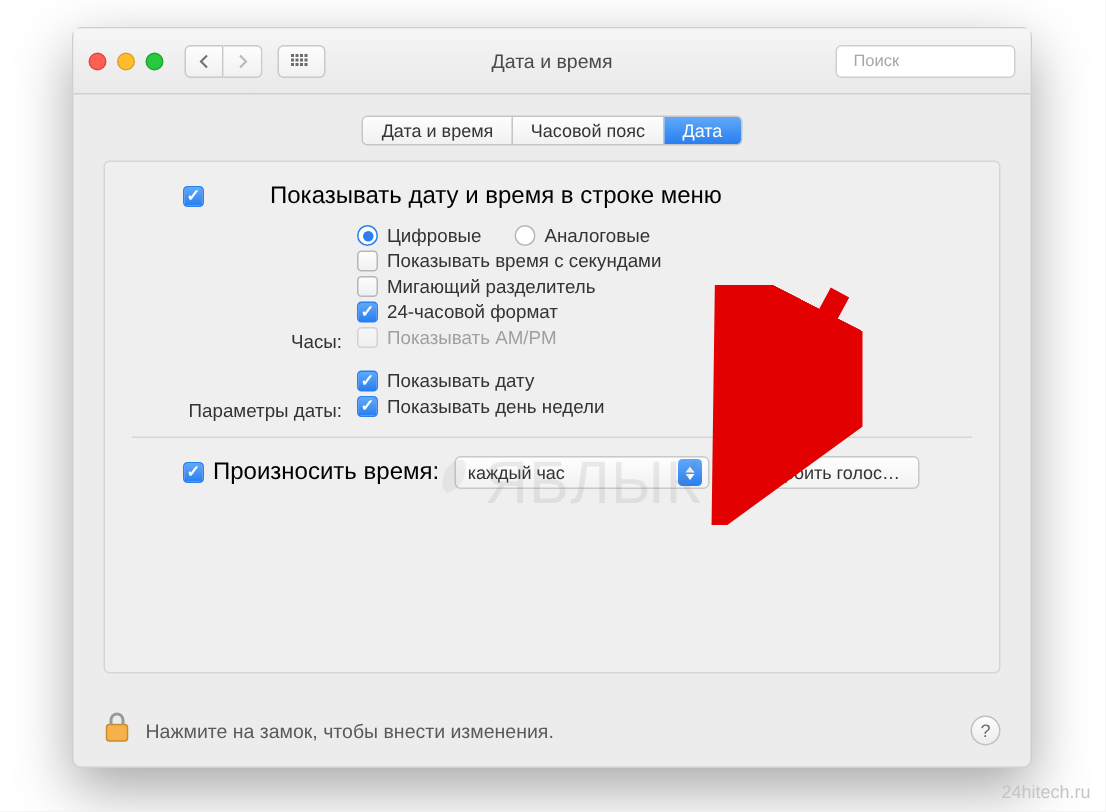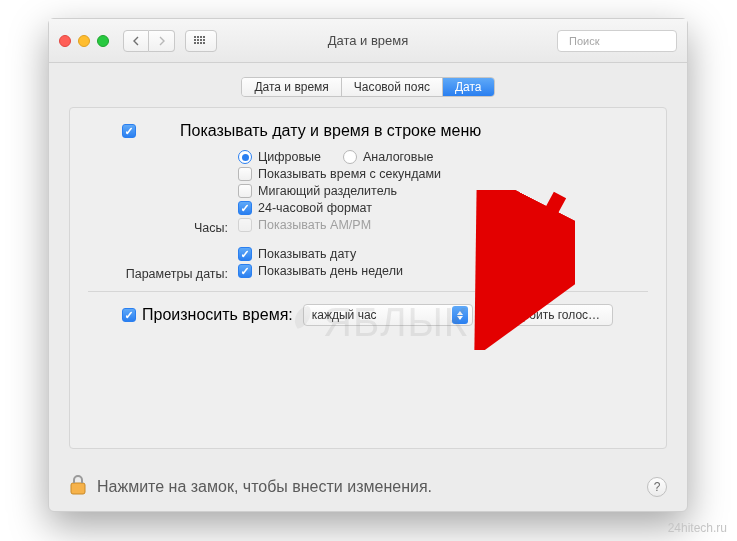--- a/index.html
+++ b/index.html
@@ -96,21 +96,21 @@
     height:22px; border:1px solid #c9c9c9; border-radius:4px;
     background:linear-gradient(#fefefe,#f2f2f2); padding:0 12px; font-size:12px; color:#333;
     display:flex; align-items:center;
   }
 
   .footer {
     position:absolute; left:0; right:0; bottom:0; height:48px; padding:0 20px;
     display:flex; align-items:center; gap:10px;
   }
   .lock svg { width:18px; height:22px; }
-  .foottxt { font-size:16px; color:#5a5a5a; }
+  .foottxt { font-size:13px; color:#5a5a5a; }
   .help {
     position:absolute; right:20px; bottom:14px; width:20px; height:20px;
     border:1px solid #c0c0c0; border-radius:50%; background:linear-gradient(#fdfdfd,#ececec);
     display:flex; align-items:center; justify-content:center; font-size:12px; color:#6a6a6a;
   }
 
   .arrow { position:absolute; left:455px; top:190px; pointer-events:none; }
   .watermark {
     position:absolute; right:10px; bottom:6px; font-size:12px; color:#c5c5c5;
     font-family: Arial, sans-serif;

